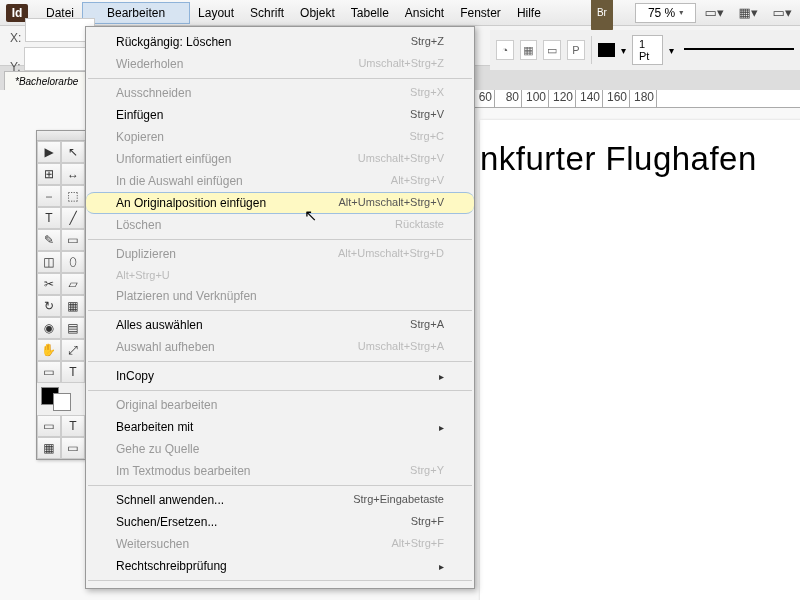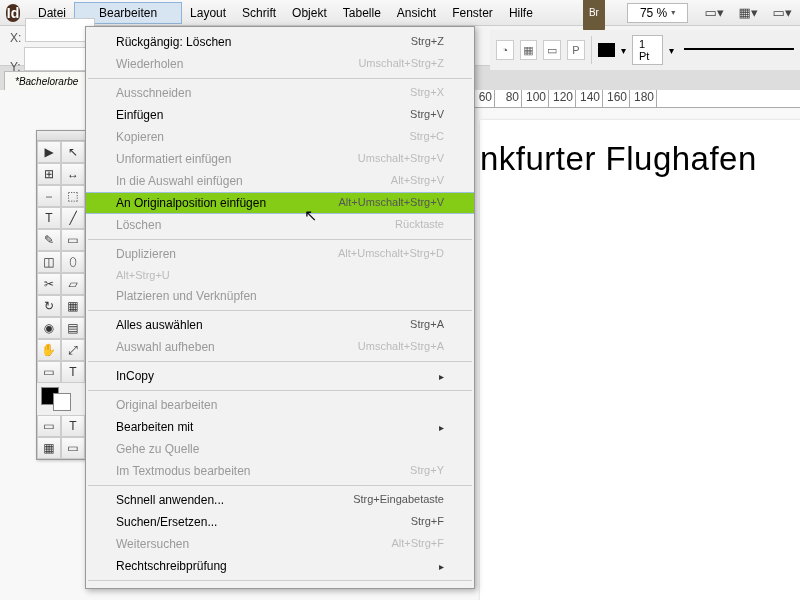--- a/index.html
+++ b/index.html
@@ -1,18 +1,18 @@
 <!DOCTYPE html>
 <html><head>
 <meta charset="utf-8">
 <style>
 * { margin: 0; padding: 0; box-sizing: border-box; font-family: "Segoe UI", Tahoma, sans-serif; font-size: 12px; }
 body { background: #f0f0f0; width: 800px; height: 600px; overflow: hidden; position: relative; }
 .menubar { display: flex; align-items: center; height: 26px; background: linear-gradient(#f8f8f8,#e8e8e8); border-bottom: 1px solid #ccc; padding: 0 6px; gap: 2px; }
-.id-logo { width: 14px; height: 18px; background: #4b2e1e; color: #fff; font-size: 14px; font-weight: bold; display: flex; align-items: center; justify-content: center; border-radius: 7px; margin-right: 8px; }
+.id-logo { width: 22px; height: 18px; background: #4b2e1e; color: #fff; font-size: 12px; font-weight: bold; display: flex; align-items: center; justify-content: center; border-radius: 2px; margin-right: 8px; }
 .menu-item { padding: 4px 8px; cursor: default; }
 .menu-item.open { background: #d7e4f2; border: 1px solid #8fb3d9; padding: 3px 24px; }
 .br-badge { width: 22px; height: 36px; background: #6b5a3a; color: #fff; font-size: 10px; display: flex; align-items: center; justify-content: center; border-radius: 2px; margin-left: 40px; }
 .zoom-box { margin-left: 20px; padding: 2px 12px; border: 1px solid #bbb; background: #fff; display: flex; align-items: center; gap: 4px; }
 .zoom-box::after { content: "▾"; font-size: 8px; color: #555; }
 .toolbar2 { display: flex; align-items: center; height: 40px; background: #f4f4f4; border-bottom: 1px solid #ccc; padding: 0 10px; gap: 10px; }
 .coord-label { color: #555; }
 .ruler-box { width: 70px; height: 24px; border: 1px solid #ccc; background: #fff; display: inline-block; position: relative; }
 .tab-strip { height: 24px; background: #ddd; display: flex; align-items: flex-end; padding-left: 4px; }
 .doc-tab { background: #f8f8f4; padding: 4px 10px 3px; border: 1px solid #bbb; border-bottom: none; font-style: italic; font-size: 10px; }
@@ -25,21 +25,21 @@
 .tool-palette-header { height: 10px; background: linear-gradient(#eee,#ddd); border-bottom: 1px solid #bbb; }
 .tool-row { display: flex; }
 .tool-btn { width: 25px; height: 22px; border: 1px solid #ccc; background: linear-gradient(#fafafa,#e8e8e8); display: flex; align-items: center; justify-content: center; font-size: 12px; color: #333; }
 .swatch-box { display: flex; padding: 4px; gap: 2px; }
 .swatch-black { width: 18px; height: 18px; background: #000; border: 1px solid #888; }
 .swatch-white { width: 18px; height: 18px; background: #fff; border: 1px solid #888; margin-left: -8px; margin-top: 6px; }
 .dropdown { position: absolute; top: 26px; left: 85px; width: 390px; background: #f2f2f2; border: 1px solid #999; box-shadow: 2px 2px 6px rgba(0,0,0,0.3); padding: 4px 0; z-index: 100; }
 .dd-row { display: flex; justify-content: space-between; padding: 4px 30px 4px 30px; cursor: default; }
 .dd-row.disabled { color: #999; }
 .dd-row.enabled { color: #000; gap: 12px; }
-.dd-row.hover { background: #84cc16; border-top: 1px solid #9fc0e0; border-bottom: 1px solid #9fc0e0; padding-top: 3px; padding-bottom: 3px; }
+.dd-row.hover { background: #fef9c3; border-top: 1px solid #9fc0e0; border-bottom: 1px solid #9fc0e0; padding-top: 3px; padding-bottom: 3px; border-radius: 8px; }
 .dd-sep { height: 1px; background: #ccc; margin: 3px 2px; }
 .dd-arrow::after { content: "▸"; font-size: 10px; color: #333; }
 .shortcut { color: #555; font-size: 11px; }
 .dd-row.disabled .shortcut { color: #bbb; }
 .toolbar-right { position: absolute; top: 30px; right: 0; width: 310px; height: 40px; background: #f0f0f0; display: flex; align-items: center; gap: 6px; padding: 0 6px; }
 .mini-icon { width: 20px; height: 20px; border: 1px solid #ccc; background: #fff; display: flex; align-items: center; justify-content: center; font-size: 11px; color: #666; }
 .stroke-swatch { width: 20px; height: 14px; background: #000; }
 .pt-box { padding: 2px 6px; border: 1px solid #bbb; background: #fff; font-size: 11px; }
 .line-preview { width: 110px; height: 10px; border-top: 2px solid #000; margin-top: 6px; }
 .top-right-icons { display: flex; gap: 10px; margin-left: auto; }

